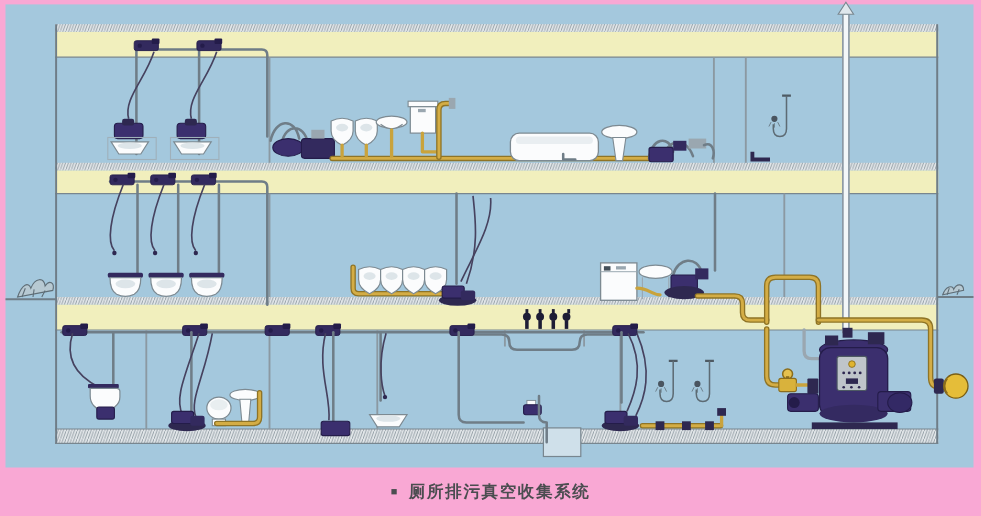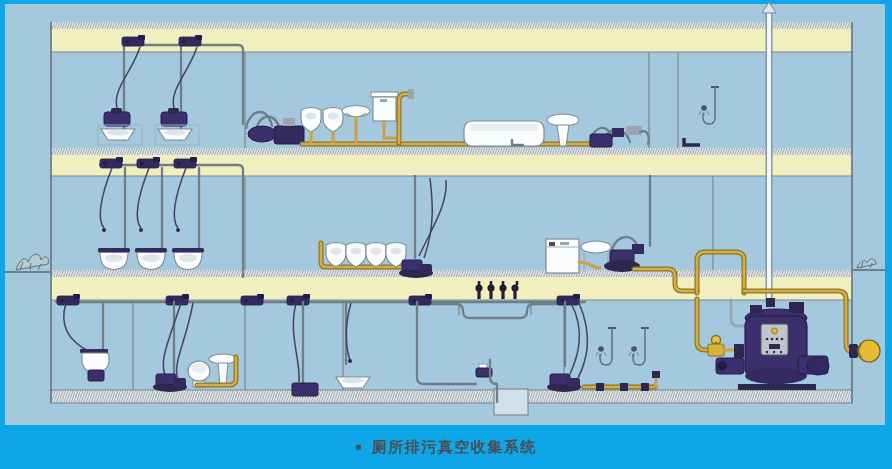--- a/index.html
+++ b/index.html
@@ -1,16 +1,16 @@
 <!DOCTYPE html>
 <html><head>
 <meta charset="utf-8">
 <style>
   html,body{margin:0;padding:0;background:#fff;}
-  .page{position:relative;width:892px;height:469px;background:#0ea5e9;overflow:hidden;
+  .page{position:relative;width:892px;height:469px;background:#f9a8d4;overflow:hidden;
         font-family:"Liberation Sans",sans-serif;}
   .page svg{position:absolute;top:0;left:0;}
   
   .pg  {stroke:#6f7d87;stroke-width:2.3;fill:none;stroke-linecap:round;stroke-linejoin:round;}
   .pgw {stroke:#9aa7b0;stroke-width:3;fill:none;stroke-linecap:round;}
   .pyb {stroke:#8f7426;stroke-width:5;fill:none;stroke-linecap:round;stroke-linejoin:round;}
   .pyf {stroke:#d4ad45;stroke-width:2.6;fill:none;stroke-linecap:round;stroke-linejoin:round;}
   .pys {stroke:#c9a33c;stroke-width:3;fill:none;stroke-linecap:round;stroke-linejoin:round;}
   .hose{stroke:#46425f;stroke-width:1.5;fill:none;}
   .wall{stroke:#8b99a2;stroke-width:1.7;}

